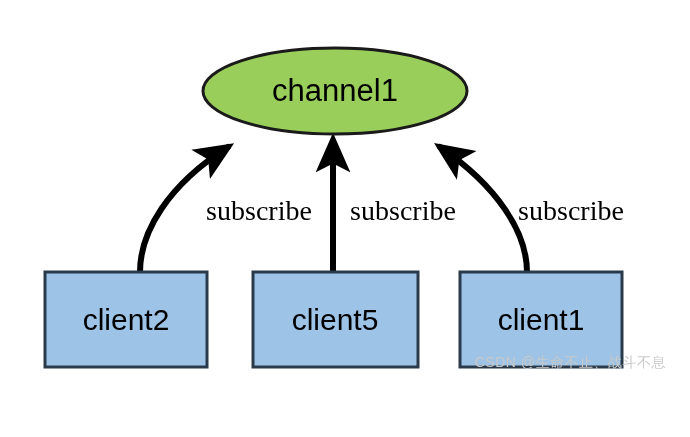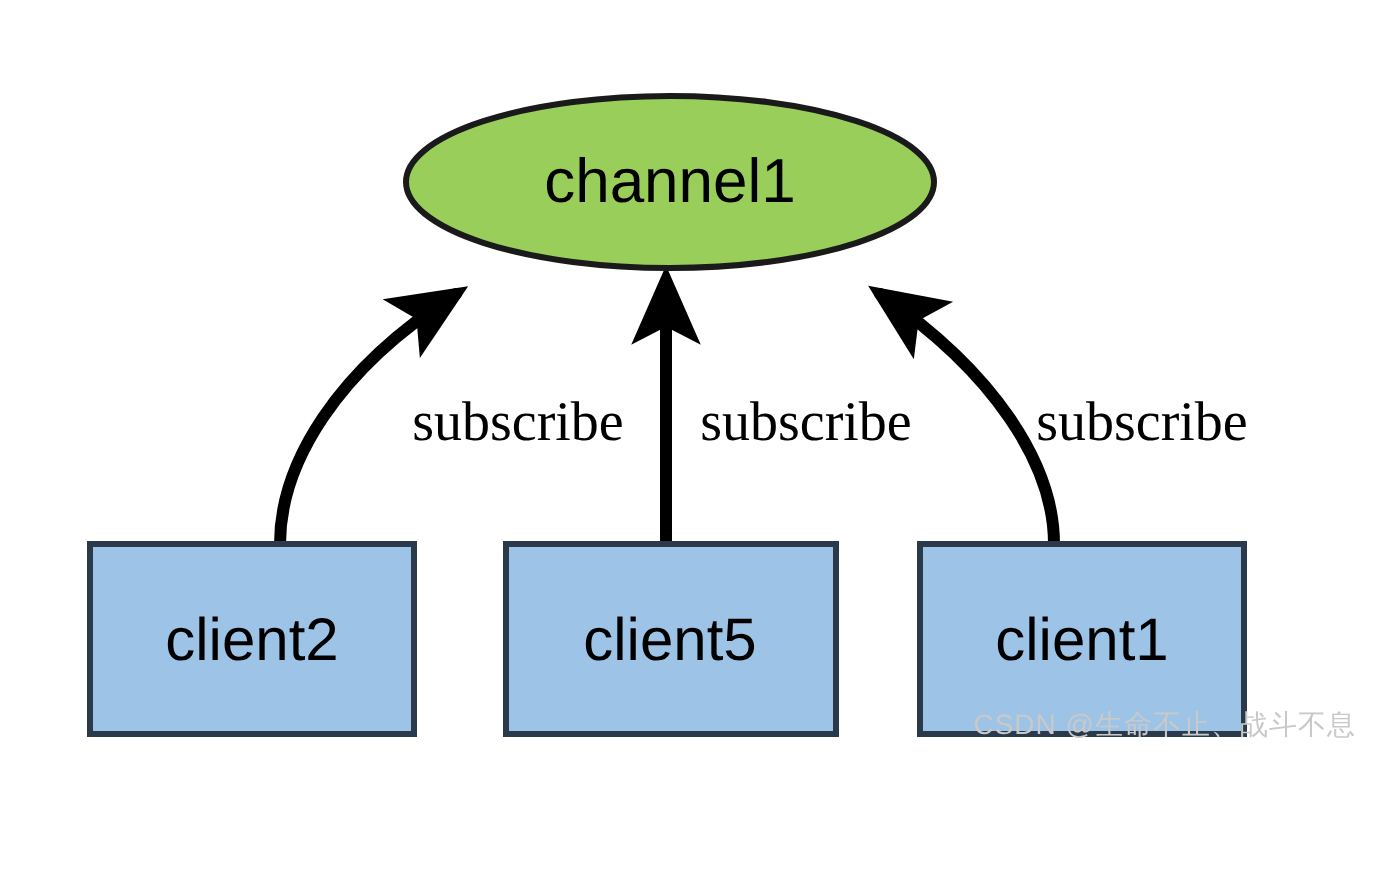--- a/index.html
+++ b/index.html
@@ -41,21 +41,21 @@
   }
   .edge-label {
     font-family: "Liberation Serif", serif;
     font-size: 28px;
     fill: #000000;
     text-anchor: middle;
     dominant-baseline: alphabetic;
   }
   .watermark {
     position: absolute;
-    right: 12px;
+    right: 24px;
     bottom: 8px;
     font-family: "Liberation Sans", sans-serif;
     font-size: 14px;
     color: #c9c9c9;
     letter-spacing: 0.5px;
     white-space: nowrap;
     user-select: none;
   }
 </style>
 </head>

